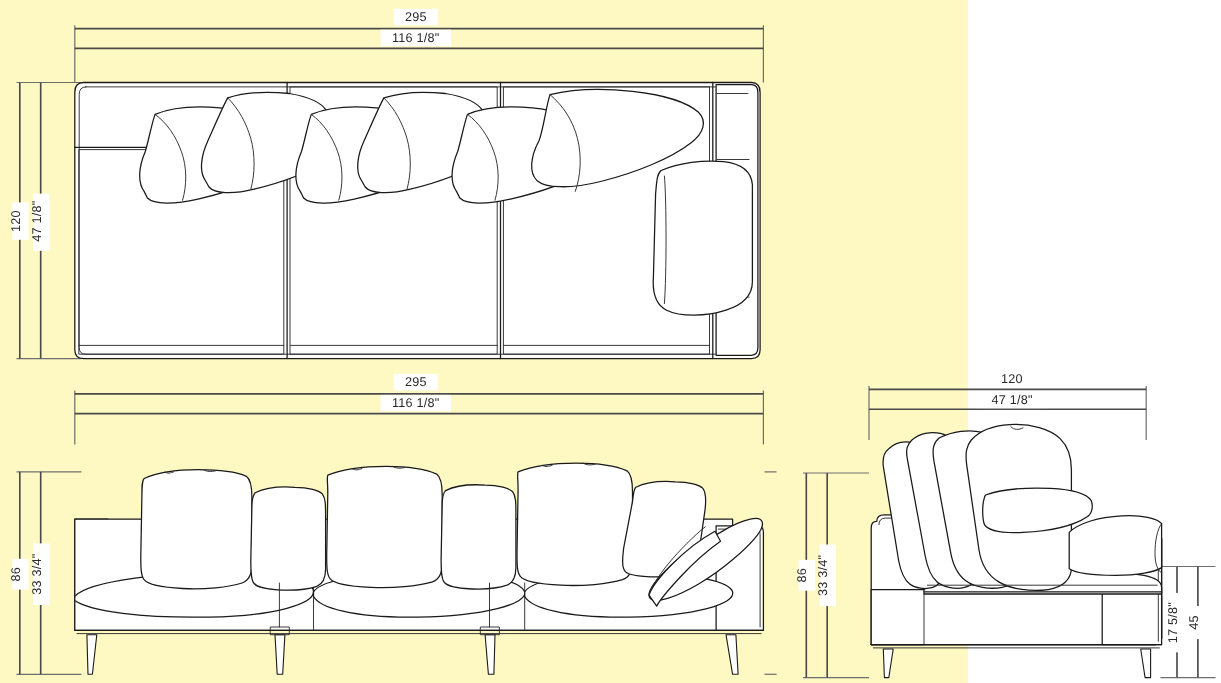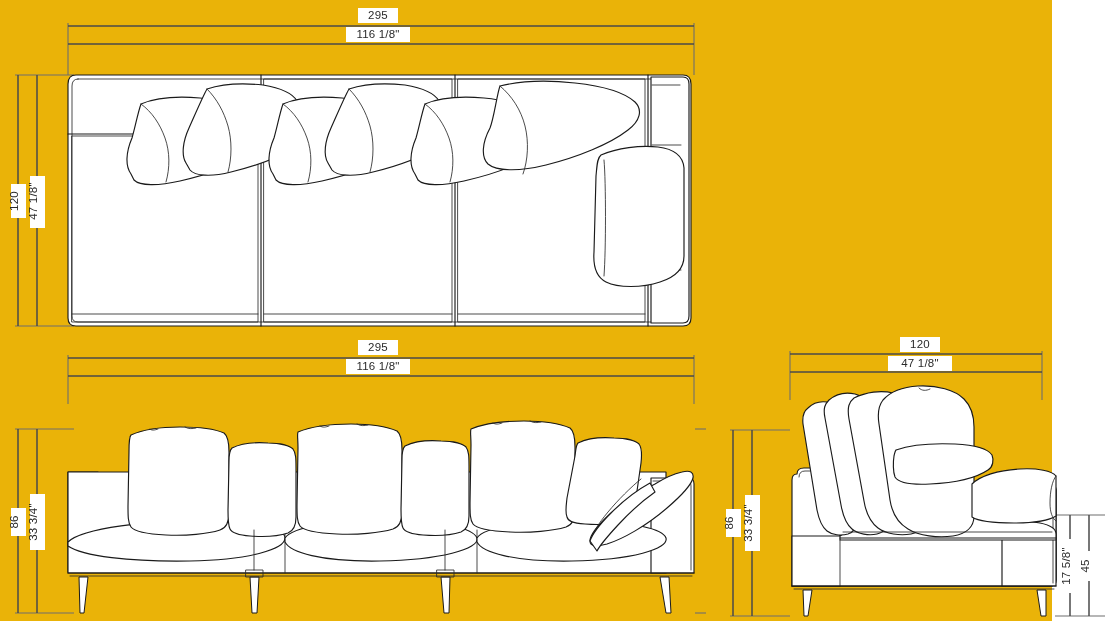--- a/index.html
+++ b/index.html
@@ -8,23 +8,23 @@
     background: #ffffff;
   }
   body {
     width: 1110px;
     height: 621px;
     font-family: "Liberation Sans", sans-serif;
     overflow: hidden;
   }
   #sheet {
     position: relative;
-    width: 1052px;
+    width: 880px;
     height: 621px;
-    background: #eab308;
+    background: #fef9c3;
   }
   svg.drawing {
     position: absolute;
     top: 0;
     left: 0;
     width: 1110px;
     height: 621px;
     display: block;
   }
   

